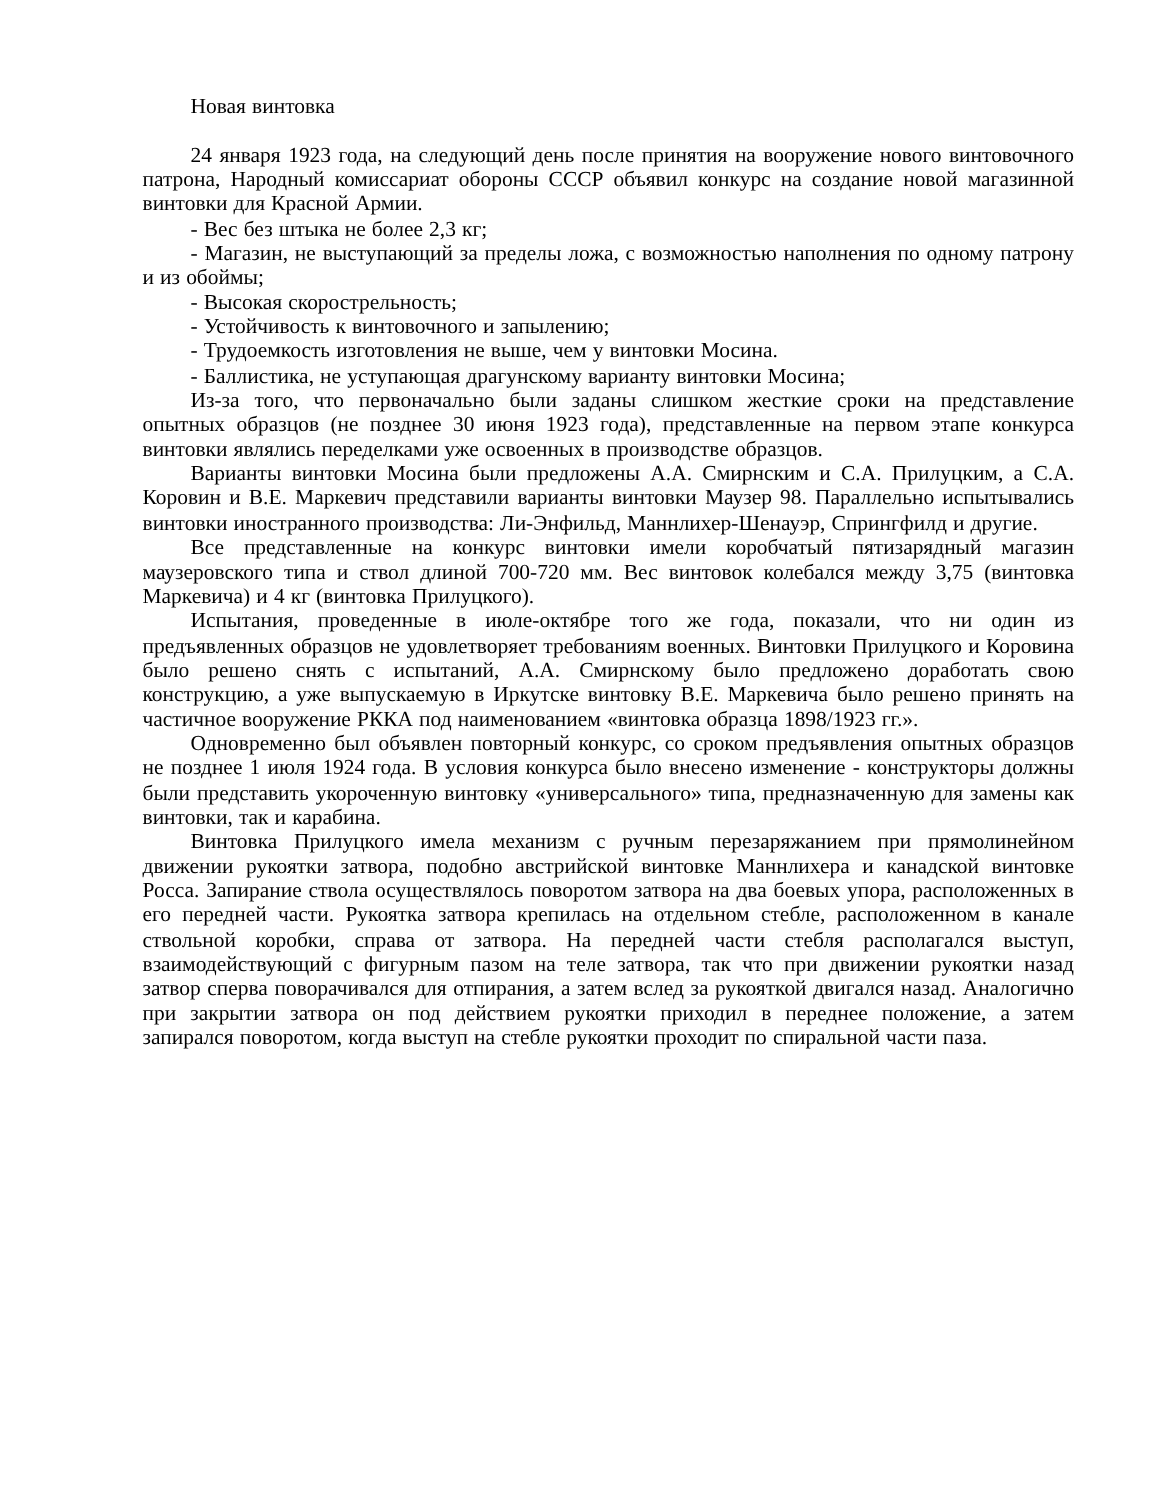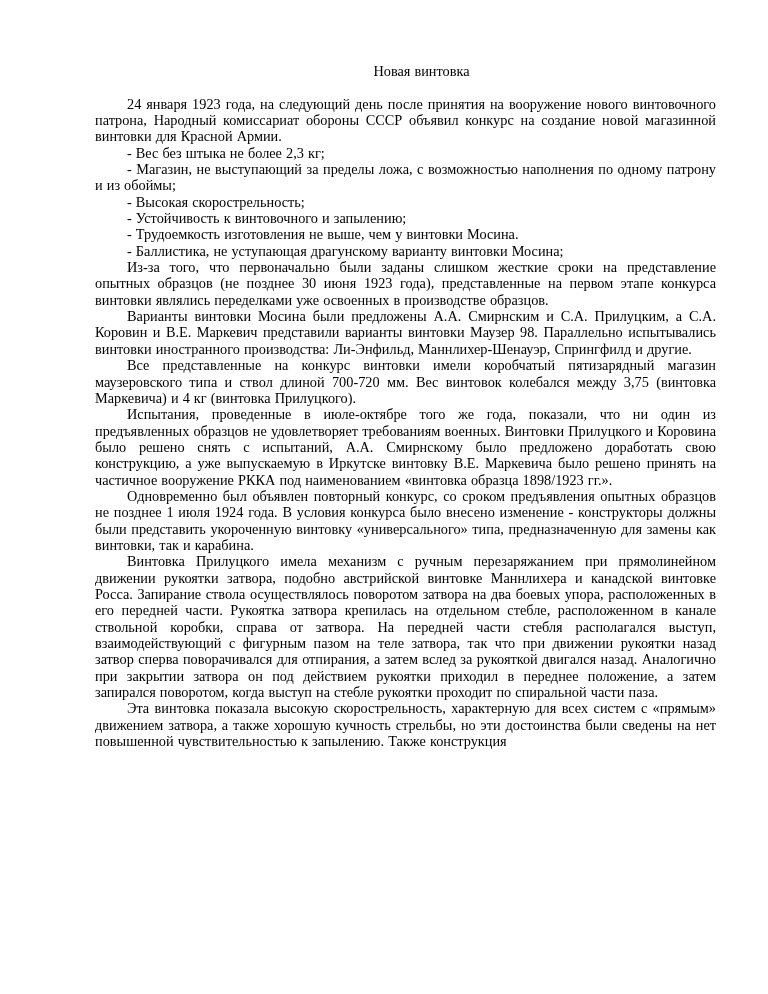--- a/index.html
+++ b/index.html
@@ -24,21 +24,21 @@
   }
   .content p {
     margin: 0;
     font-size: 14.3px;
     line-height: 16.34px;
     text-align: justify;
     text-indent: 32px;
     word-spacing: 0.5px;
   }
   .content p.doc-title {
-    text-align: center;
+    text-align: left;
     margin-bottom: 16.34px;
   }
 </style>
 </head>
 <body>
 
 <div class="page">
   <div class="content">
     <p class="doc-title">Новая винтовка</p>
     <p>24 января 1923 года, на следующий день после принятия на вооружение нового винтовочного патрона, Народный комиссариат обороны СССР объявил конкурс на создание новой магазинной винтовки для Красной Армии.</p>
@@ -47,15 +47,14 @@
     <p>- Высокая скорострельность;</p>
     <p>- Устойчивость к винтовочного и запылению;</p>
     <p>- Трудоемкость изготовления не выше, чем у винтовки Мосина.</p>
     <p>- Баллистика, не уступающая драгунскому варианту винтовки Мосина;</p>
     <p>Из-за того, что первоначально были заданы слишком жесткие сроки на представление опытных образцов (не позднее 30 июня 1923 года), представленные на первом этапе конкурса винтовки являлись переделками уже освоенных в производстве образцов.</p>
     <p>Варианты винтовки Мосина были предложены А.А. Смирнским и С.А. Прилуцким, а С.А. Коровин и В.Е. Маркевич представили варианты винтовки Маузер 98. Параллельно испытывались винтовки иностранного производства: Ли-Энфильд, Маннлихер-Шенауэр, Спрингфилд и другие.</p>
     <p>Все представленные на конкурс винтовки имели коробчатый пятизарядный магазин маузеровского типа и ствол длиной 700-720 мм. Вес винтовок колебался между 3,75 (винтовка Маркевича) и 4 кг (винтовка Прилуцкого).</p>
     <p>Испытания, проведенные в июле-октябре того же года, показали, что ни один из предъявленных образцов не удовлетворяет требованиям военных. Винтовки Прилуцкого и Коровина было решено снять с испытаний, А.А. Смирнскому было предложено доработать свою конструкцию, а уже выпускаемую в Иркутске винтовку В.Е. Маркевича было решено принять на частичное вооружение РККА под наименованием «винтовка образца 1898/1923 гг.».</p>
     <p>Одновременно был объявлен повторный конкурс, со сроком предъявления опытных образцов не позднее 1 июля 1924 года. В условия конкурса было внесено изменение - конструкторы должны были представить укороченную винтовку «универсального» типа, предназначенную для замены как винтовки, так и карабина.</p>
     <p>Винтовка Прилуцкого имела механизм с ручным перезаряжанием при прямолинейном движении рукоятки затвора, подобно австрийской винтовке Маннлихера и канадской винтовке Росса. Запирание ствола осуществлялось поворотом затвора на два боевых упора, расположенных в его передней части. Рукоятка затвора крепилась на отдельном стебле, расположенном в канале ствольной коробки, справа от затвора. На передней части стебля располагался выступ, взаимодействующий с фигурным пазом на теле затвора, так что при движении рукоятки назад затвор сперва поворачивался для отпирания, а затем вслед за рукояткой двигался назад. Аналогично при закрытии затвора он под действием рукоятки приходил в переднее положение, а затем запирался поворотом, когда выступ на стебле рукоятки проходит по спиральной части паза.</p>
-    <p>Эта винтовка показала высокую скорострельность, характерную для всех систем с «прямым» движением затвора, а также хорошую кучность стрельбы, но эти достоинства были сведены на нет повышенной чувствительностью к запылению. Также конструкция</p>
   </div>
 </div>
 
 </body></html>

